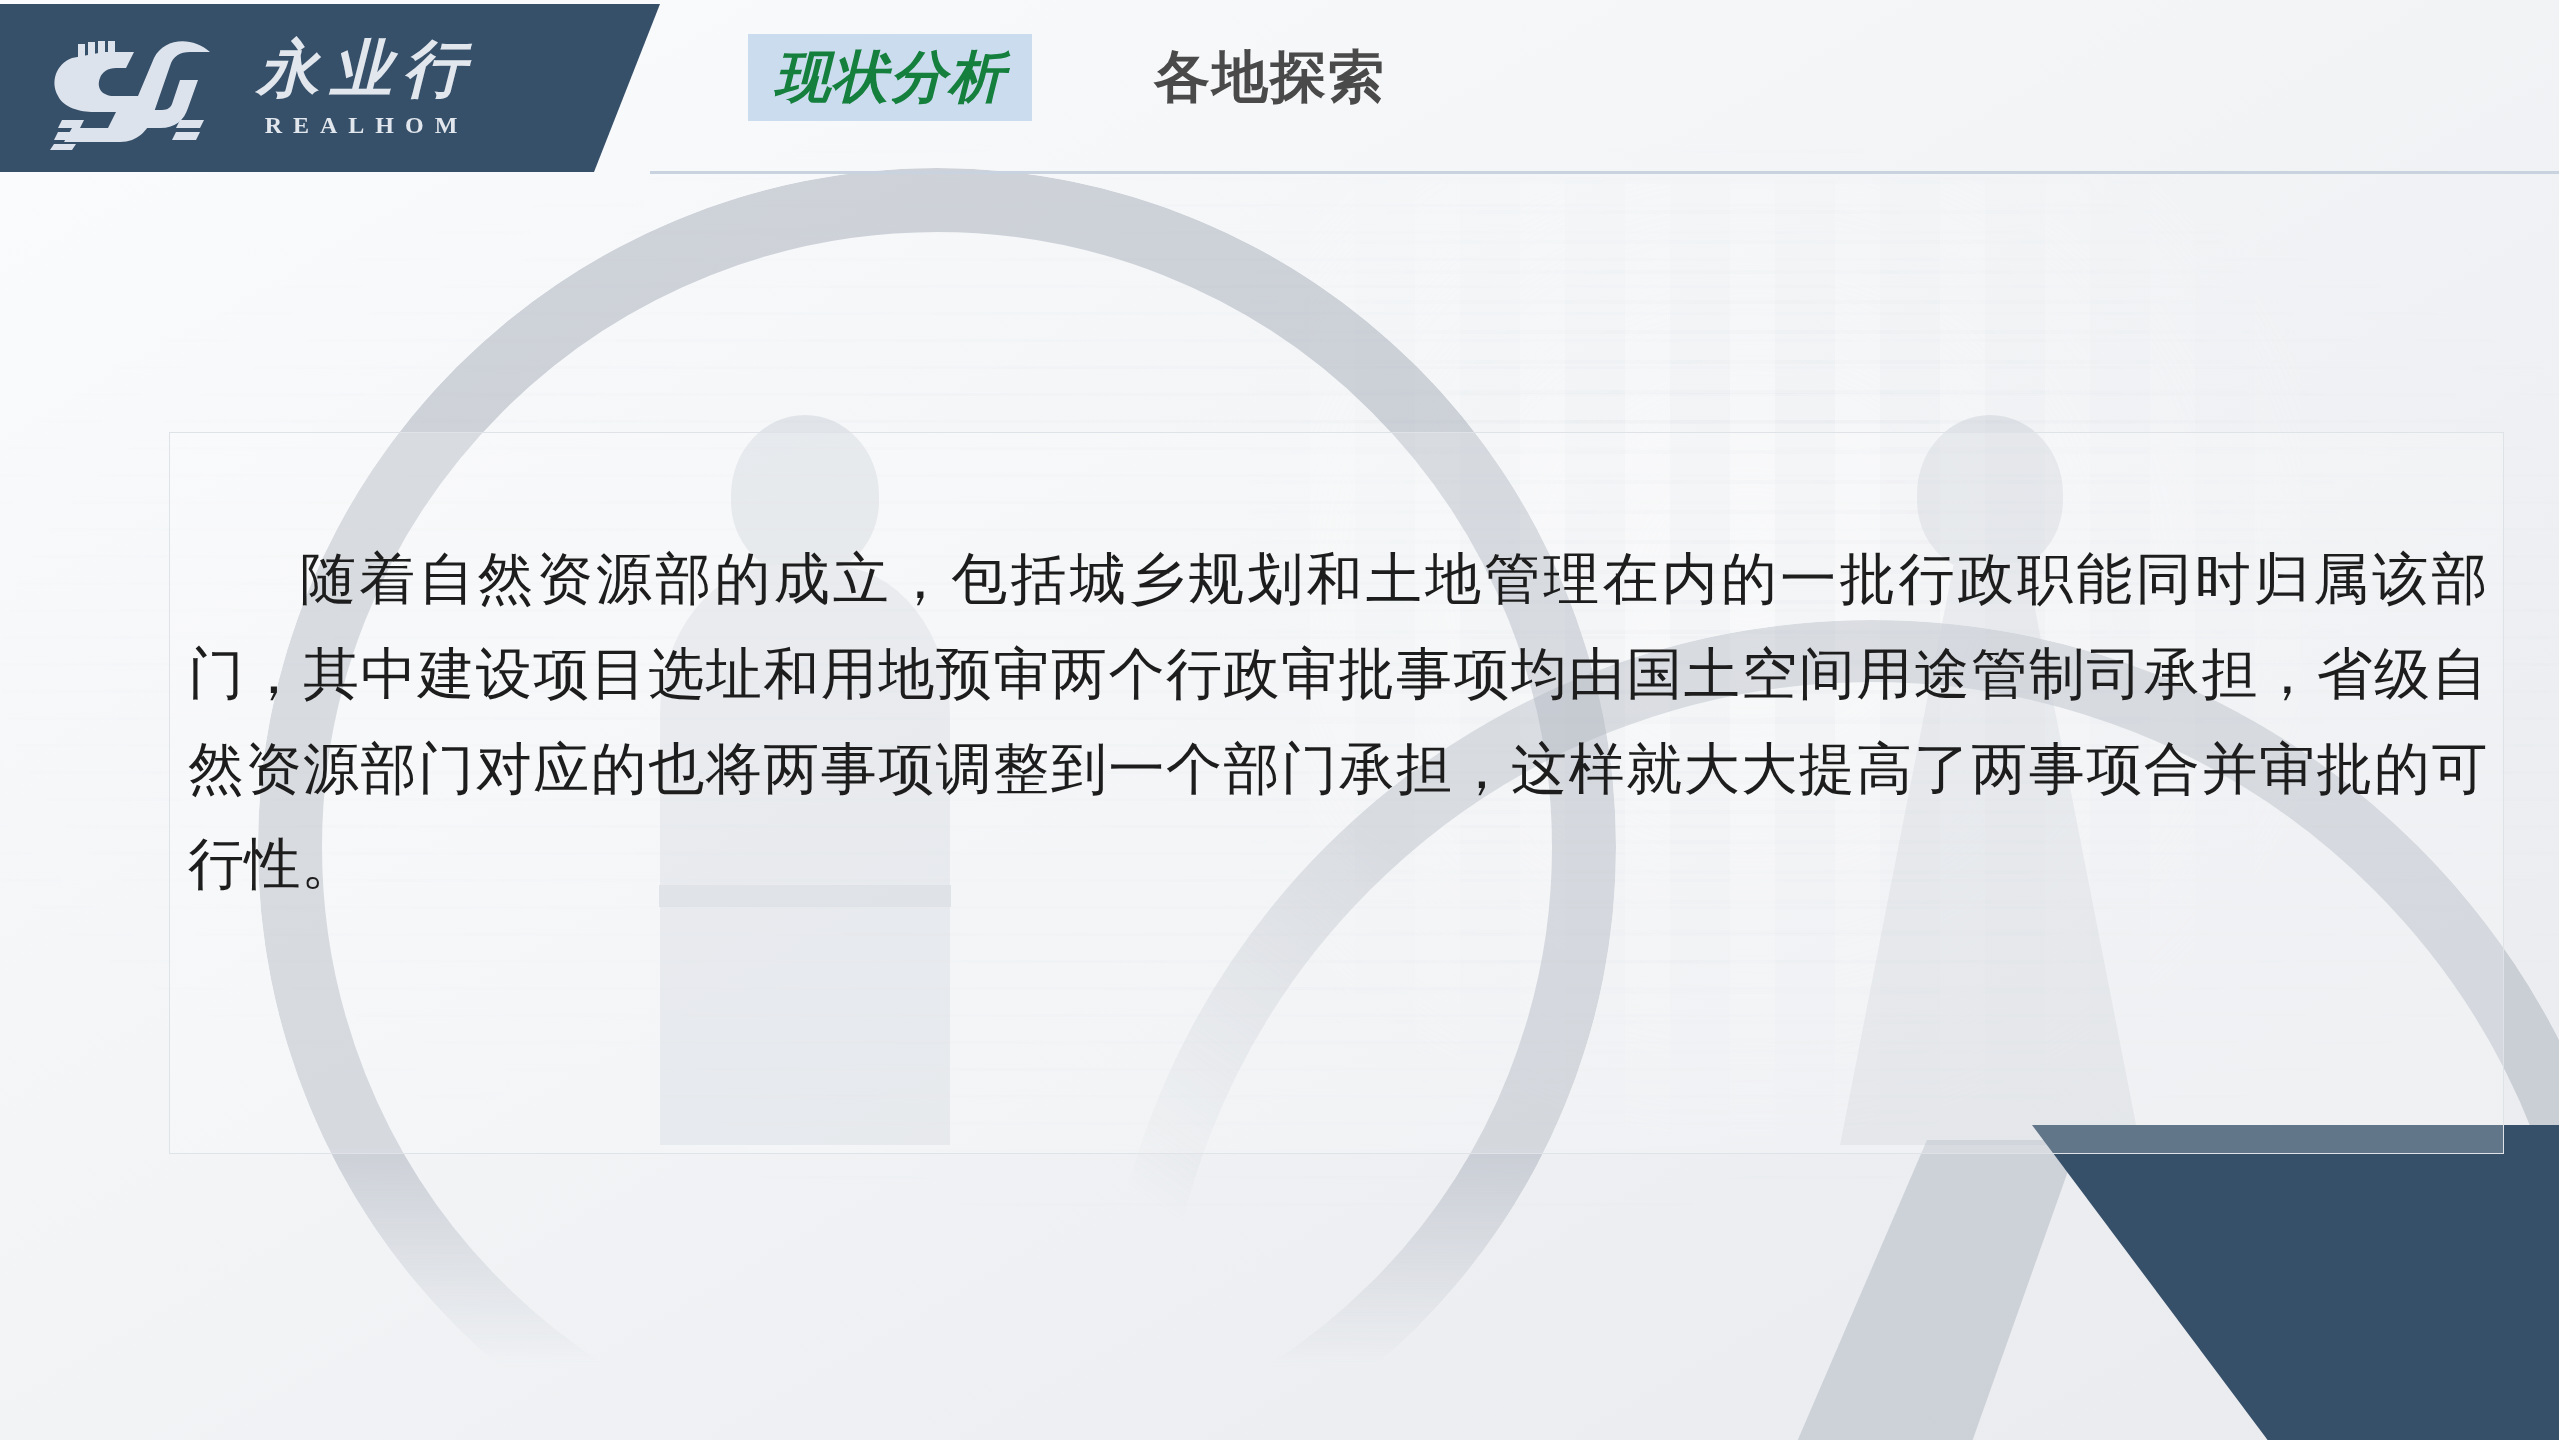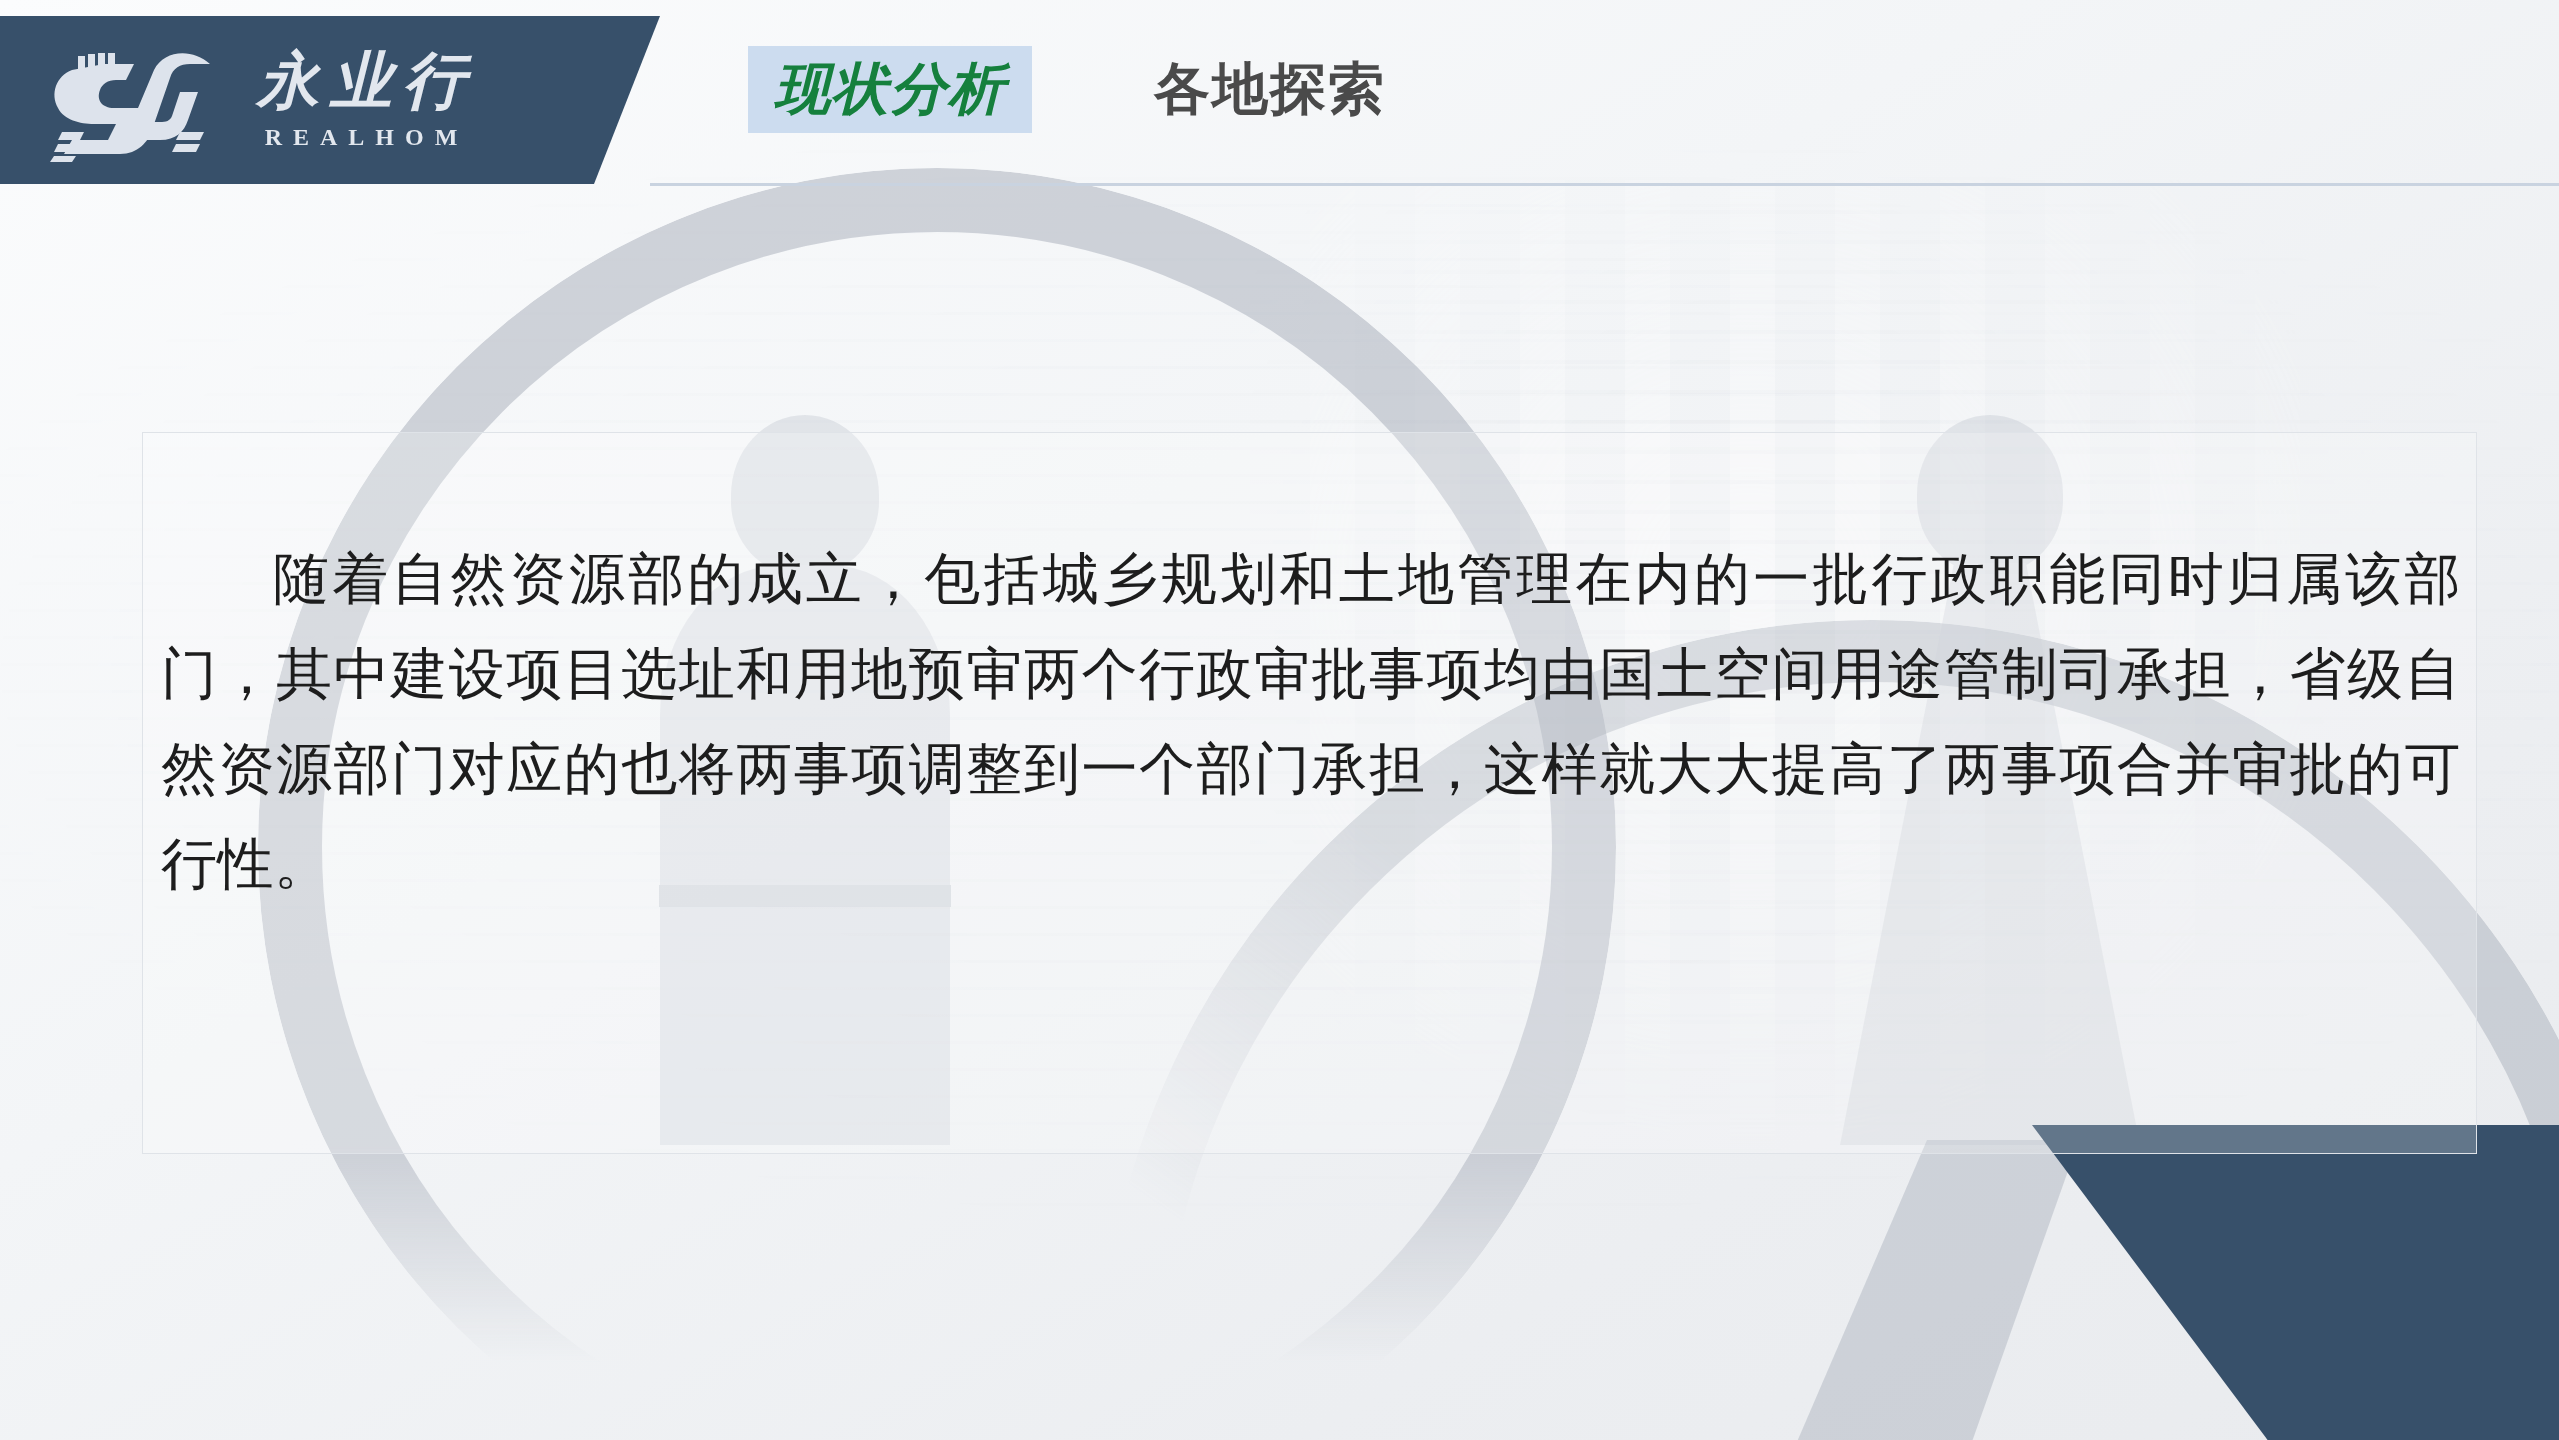--- a/index.html
+++ b/index.html
@@ -116,21 +116,21 @@
   }
   .corner-grey {
     position:absolute;
     right:480px; bottom:0;
     width:380px; height:300px;
     background:rgba(150,158,172,.35);
     clip-path: polygon(60% 0%, 100% 0%, 72% 100%, 26% 100%);
   }
 
   
-  .header { position:absolute; left:0; top:16px; width:2559px; height:197px; z-index:20; }
+  .header { position:absolute; left:0; top:4px; width:2559px; height:197px; z-index:20; }
 
   .logo-band {
     position:absolute; left:0; top:0;
     width:660px; height:168px;
     background:#37506a;
     clip-path: polygon(0 0, 100% 0, 90% 100%, 0 100%);
     display:flex; align-items:center;
   }
   .logo-mark { margin-left:42px; width:190px; height:128px; }
   .logo-cn {
@@ -159,21 +159,21 @@
   .nav-gap { width:48px; }
 
   .header-rule {
     position:absolute; left:650px; top:167px; width:1909px; height:3px;
     background:#c9d3e0;
   }
 
   
   .content-box {
     position:absolute;
-    left:142px; top:432px;
+    left:169px; top:432px;
     width:2335px; height:722px;
     border:1px solid #dfe3e8;
     background:rgba(255,255,255,.22);
     z-index:10;
     box-sizing:border-box;
     padding:0;
   }
 
   .para {
     position:absolute;

